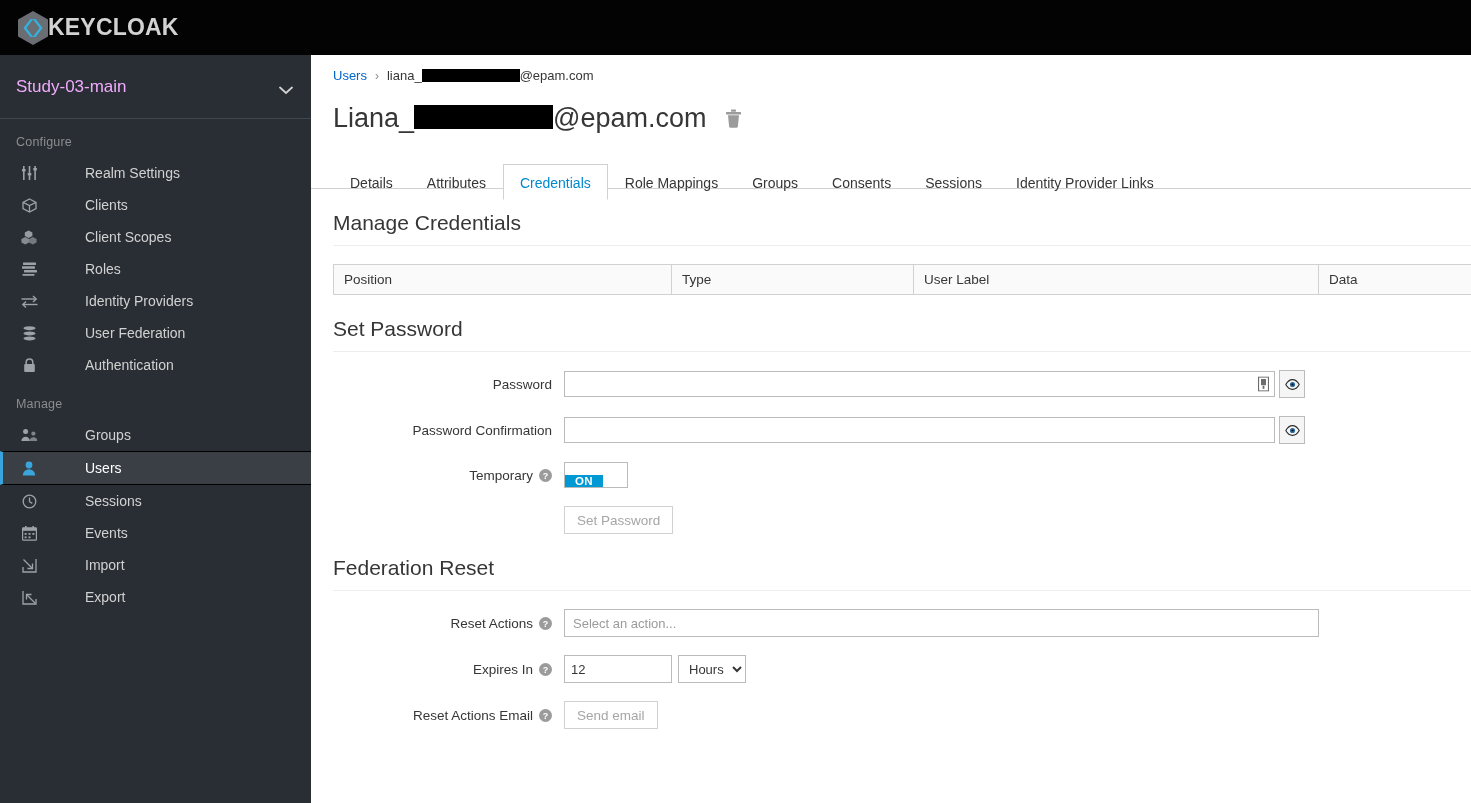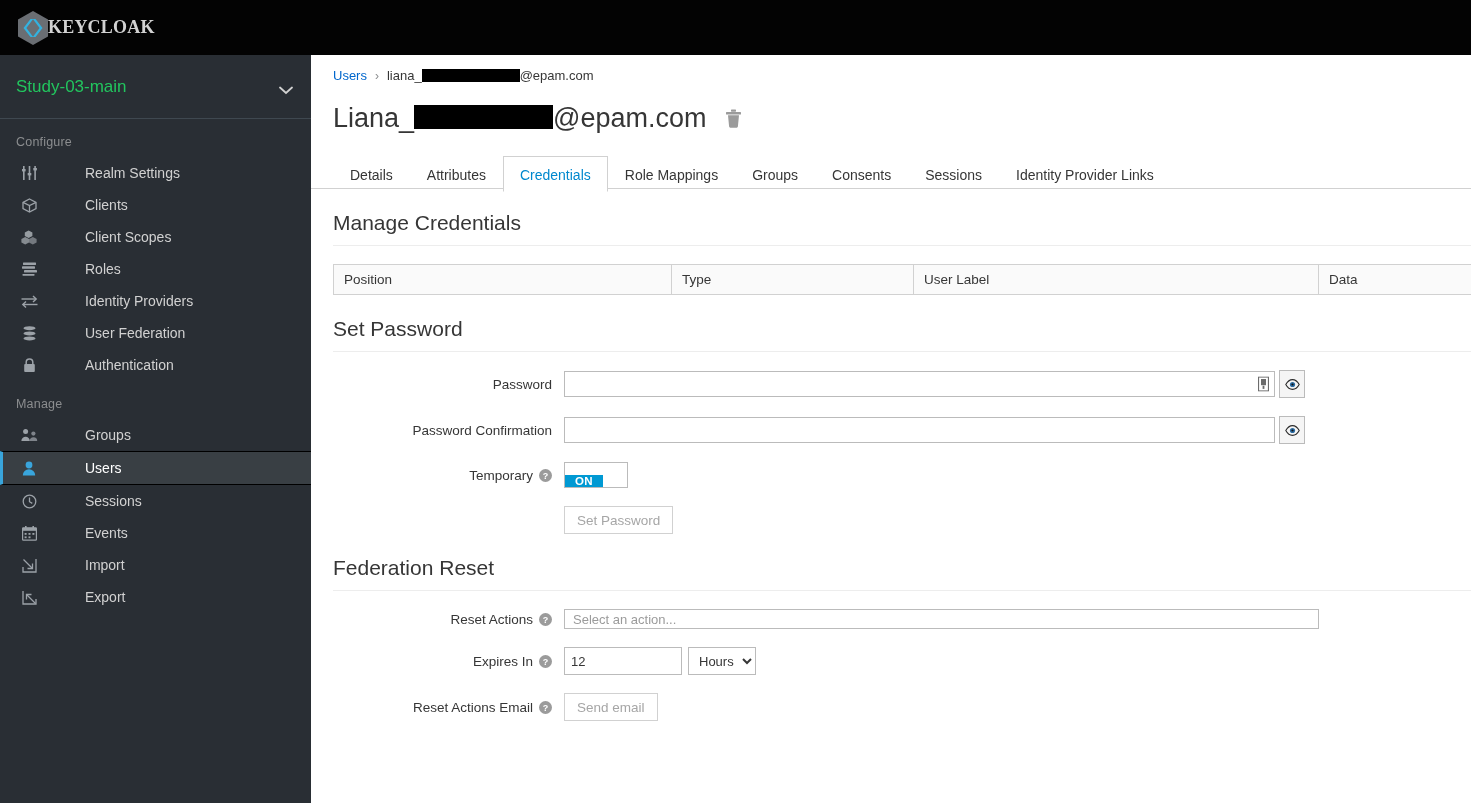--- a/index.html
+++ b/index.html
@@ -17,41 +17,41 @@
   #masthead {
     position: absolute; top: 0; left: 0;
     width: 1471px; height: 55px;
     background: #030303;
     display: flex; align-items: center;
   }
   .logo-wrap { display: flex; align-items: center; margin-left: 14px; }
   .logo-hex { width: 38px; height: 38px; position: relative; }
   .logo-hex svg { display:block; }
   .logo-text {
-    color: #d2d2d2; font-size: 18px; font-weight: bold;
+    color: #d2d2d2; font-size: 23px; font-weight: bold;
     letter-spacing: .2px; margin-left: -4px;
-    font-family: Liberation Serif, serif;
+    font-family: Liberation Sans, sans-serif;
   }
 
   
   #sidebar {
     position: absolute; top: 55px; left: 0;
     width: 311px; height: 748px;
     background: #292e34;
     color: #d1d1d1;
     overflow: hidden;
   }
   #realm-selector {
     height: 64px;
     display: flex; align-items: center; justify-content: space-between;
     padding: 0 18px 0 16px;
     border-bottom: 1px solid #3f4850;
     cursor: pointer;
   }
-  #realm-selector .realm-name { font-size: 17px; color: #22c55e; font-weight: 400; }
+  #realm-selector .realm-name { font-size: 17px; color: #f0abfc; font-weight: 400; }
   .chev { width: 14px; height: 9px; }
 
   .nav-section-title {
     color: #8b8d8f; font-size: 12.5px;
     padding: 16px 0 8px 16px;
     letter-spacing: .2px;
   }
   .nav-item {
     display: flex; align-items: center;
     height: 32px; padding-left: 16px;
@@ -109,21 +109,21 @@
   #tabs {
     margin-top: 18px; padding-left: 22px;
     border-bottom: 1px solid #d1d1d1;
     display: flex; align-items: flex-end;
     height: 37px;
   }
   .tab {
     padding: 0 16px; height: 36px; line-height: 36px;
     font-size: 14px; color: #363636; cursor: pointer;
     border: 1px solid transparent; border-bottom: none;
-    position: relative; top: 4px;
+    position: relative; top: 12px;
     white-space: nowrap;
   }
   .tab.active {
     color: #0088ce;
     background: #fff;
     border-color: #d1d1d1;
     border-bottom: 1px solid #fff;
   }
 
   
@@ -217,21 +217,21 @@
 
   .select-ctl {
     height: 28px;
     border: 1px solid #bbb;
     background: #fff;
     font-size: 13px; color: #363636;
     padding: 0 4px 0 6px;
     font-family: "Liberation Sans", sans-serif;
   }
   .multiselect {
-    width: 755px; height: 20px;
+    width: 755px; height: 28px;
     border: 1px solid #bbb; background: #fff;
     display: flex; align-items: center;
     padding: 0 8px;
     font-size: 13px; color: #9b9b9b;
     cursor: pointer;
   }
 </style>
 </head>
 <body>
 
@@ -563,21 +563,21 @@
     <div class="form-label">
       <span>Expires In</span>
       <span class="help-ico">
         <svg width="13" height="13" viewBox="0 0 13 13">
             <circle cx="6.5" cy="6.5" r="6.5" fill="#9b9b9b"></circle>
             <text x="6.5" y="9.7" font-size="9" font-family="Liberation Sans, sans-serif" fill="#fff" text-anchor="middle" font-weight="bold">?</text>
           </svg>
       </span>
     </div>
     <div class="form-ctl">
-      <input class="text-input" style="width: 118px; height: 28px;" value="12">
+      <input class="text-input" style="width: 108px; height: 28px;" value="12">
       <select class="select-ctl" style="width:68px;margin-left:6px;">
         <option>Hours</option>
       </select>
     </div>
   </div>
 
   <div class="form-row">
     <div class="form-label">
       <span>Reset Actions Email</span>
       <span class="help-ico">

